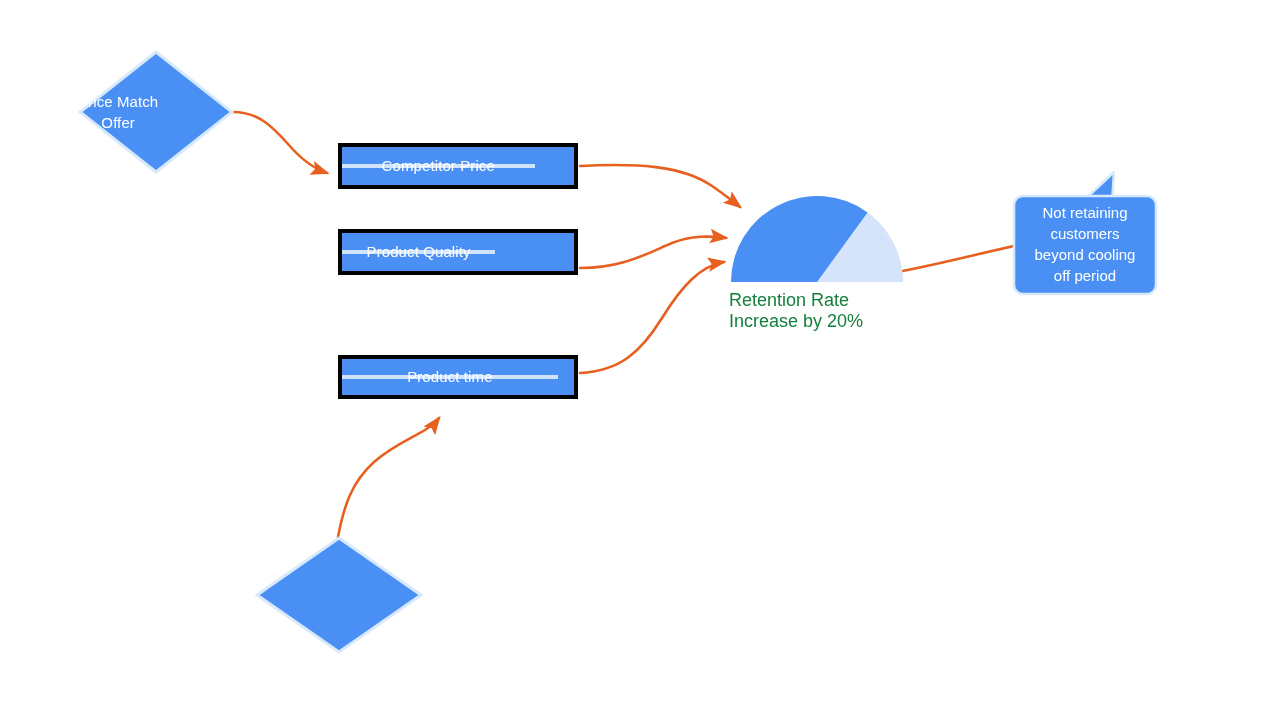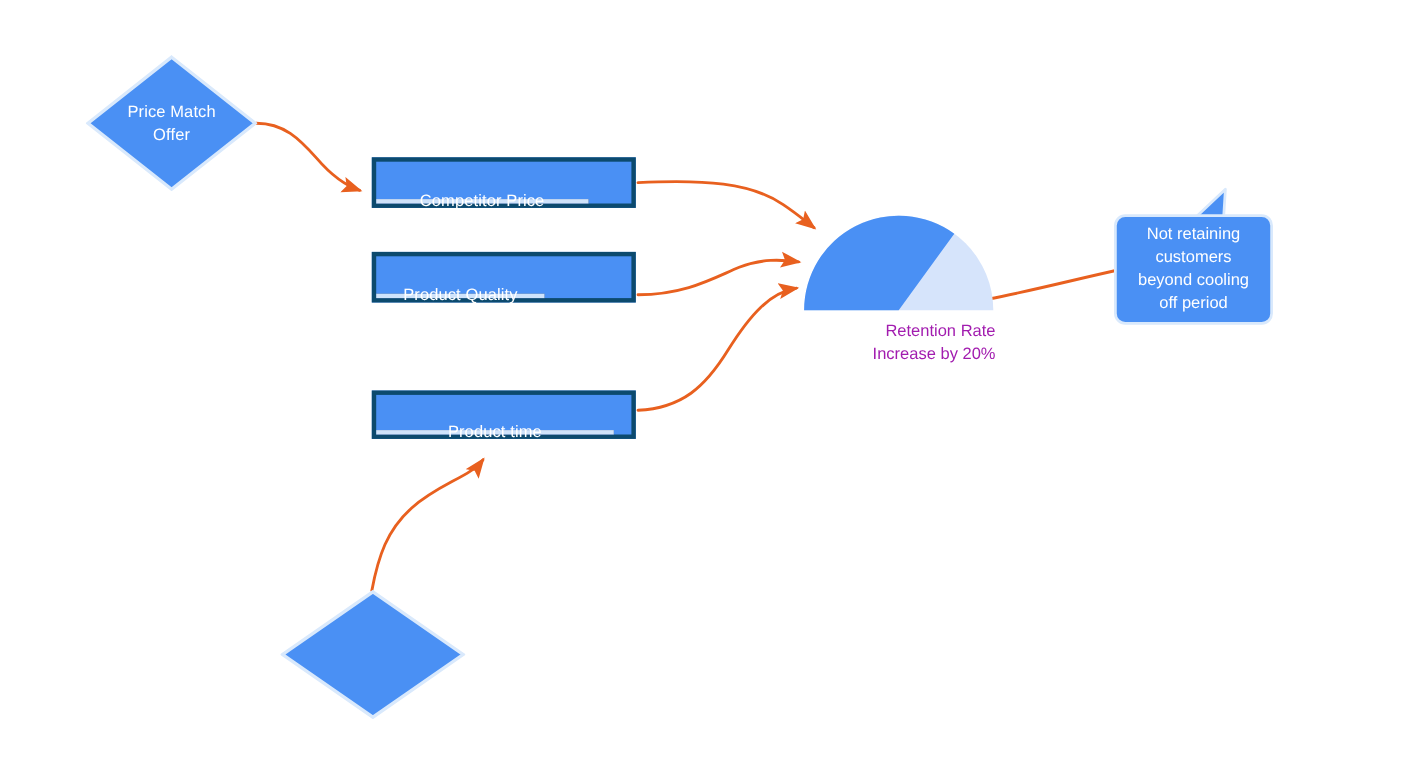--- a/index.html
+++ b/index.html
@@ -31,21 +31,20 @@
     width: 1282px;
     height: 704px;
     pointer-events: none;
   }
 
   
   .diamond-node {
     position: absolute;
     display: flex;
     align-items: center;
-    justify-content: center;
   }
   .diamond-shape {
     position: absolute;
     left: 0;
     top: 0;
     width: 100%;
     height: 100%;
   }
   .diamond-label {
     position: relative;
@@ -56,23 +55,23 @@
     text-align: center;
     white-space: pre-line;
     letter-spacing: 0.1px;
   }
 
   
   .bar-node {
     position: absolute;
     box-sizing: border-box;
     background: #4a90f4;
-    border: 4px solid #0c4a6e;
+    border: 4px solid #000000;
     display: flex;
-    align-items: flex-end;
+    align-items: center;
   }
   .bar-fill {
     position: relative;
     box-sizing: border-box;
     background: #274b78;
     border: 2px solid #cfe3fb;
     display: flex;
     align-items: center;
     justify-content: center;
   }
@@ -94,23 +93,23 @@
   .gauge-node {
     position: absolute;
   }
   .gauge-svg {
     display: block;
   }
   .gauge-caption {
     position: absolute;
     left: 0;
     width: 100%;
-    text-align: right;
-    color: #a21caf;
-    font-size: 15px;
+    text-align: left;
+    color: #15803d;
+    font-size: 18px;
     line-height: 21px;
     white-space: pre-line;
   }
 
   
   .callout-node {
     position: absolute;
   }
   .callout-svg {
     position: absolute;

